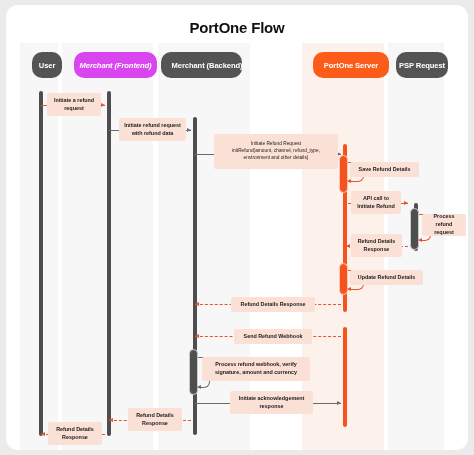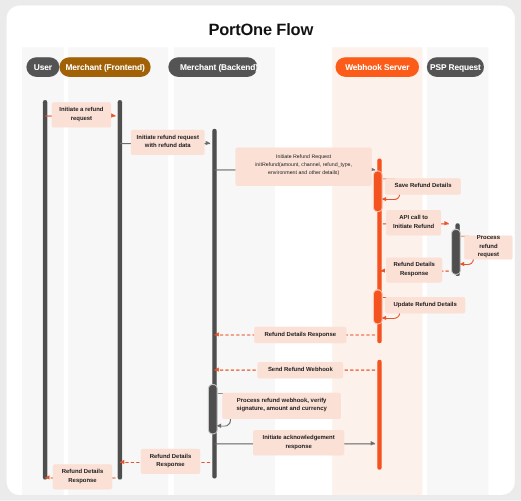--- a/index.html
+++ b/index.html
@@ -20,28 +20,29 @@
     position:absolute;left:0;top:14px;width:462px;
     text-align:center;
     font-size:15px;font-weight:bold;color:#111111;
     letter-spacing:-0.2px;
   }
   
   .band{position:absolute;top:38px;height:407px;}
   
   .actor{
     position:absolute;
-    height:18px;
+    height:26px;
     border-radius:10px;
     display:flex;align-items:center;justify-content:center;
     font-size:7.6px;font-weight:bold;color:#ffffff;
     letter-spacing:-0.1px;
     white-space:nowrap;
     box-sizing:border-box;
     padding:0 5px;
+    margin-left:8px;
   }
   
   .lifeline{position:absolute;width:4px;border-radius:2px;}
   
   .activation{position:absolute;border-radius:5px;box-sizing:border-box;}
   
   .msgbox{
     position:absolute;
     background:#fbe0d6;
     border-radius:2px;
@@ -76,23 +77,23 @@
       <div class="band" style="left: 56px; width: 91px; background: rgb(247, 247, 247);"></div>
       <div class="band" style="left: 152px; width: 92px; background: rgb(247, 247, 247);"></div>
       <div class="band" style="left: 296px; width: 82px; background: rgb(253, 241, 236);"></div>
       <div class="band" style="left: 382px; width: 56px; background: rgb(247, 247, 247);"></div>
     </div>
 
   <div id="title">PortOne Flow</div>
 
   <div id="actors-layer">
       <div class="actor" style="left: 18px; top: 47px; width: 30px; background: rgb(84, 84, 84);">User</div>
-      <div class="actor" style="left: 48px; top: 47px; width: 83px; background: #a16207;">Merchant (Frontend)</div>
+      <div class="actor" style="left: 60px; top: 47px; width: 83px; background: #d946ef; font-style: italic;">Merchant (Frontend)</div>
       <div class="actor" style="left: 147px; top: 47px; width: 81px; background: rgb(84, 84, 84); padding-left: 16px;">Merchant (Backend)</div>
-      <div class="actor" style="left: 299px; top: 47px; width: 76px; background: rgb(251, 92, 25);">Webhook Server</div>
+      <div class="actor" style="left: 299px; top: 47px; width: 76px; background: rgb(251, 92, 25);">PortOne Server</div>
       <div class="actor" style="left: 382px; top: 47px; width: 52px; background: rgb(84, 84, 84);">PSP Request</div>
     </div>
 
   <div id="lifelines-layer">
       <div class="lifeline" style="left: 33px; top: 86px; height: 345px; background: rgb(78, 78, 78);"></div>
       <div class="lifeline" style="left: 101px; top: 86px; height: 345px; background: rgb(78, 78, 78);"></div>
       <div class="lifeline" style="left: 187px; top: 112px; height: 318px; background: rgb(78, 78, 78);"></div>
       <div class="lifeline" style="left: 337px; top: 139px; height: 168px; background: rgb(244, 83, 31);"></div>
       <div class="lifeline" style="left: 337px; top: 322px; height: 100px; background: rgb(244, 83, 31);"></div>
       <div class="lifeline" style="left: 408px; top: 198px; height: 48px; background: rgb(78, 78, 78);"></div>

